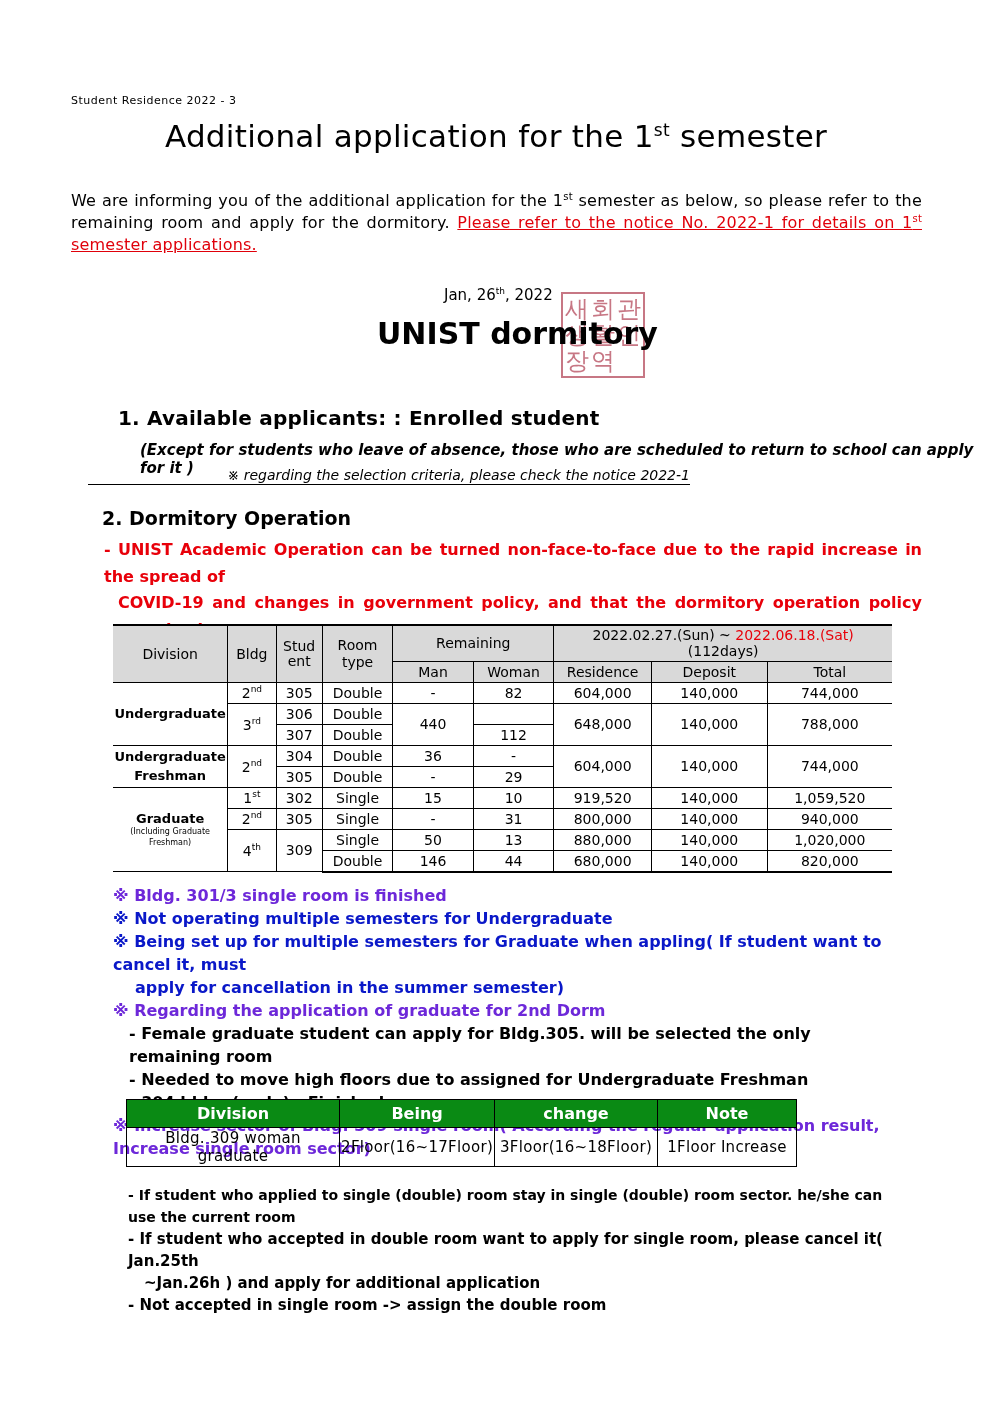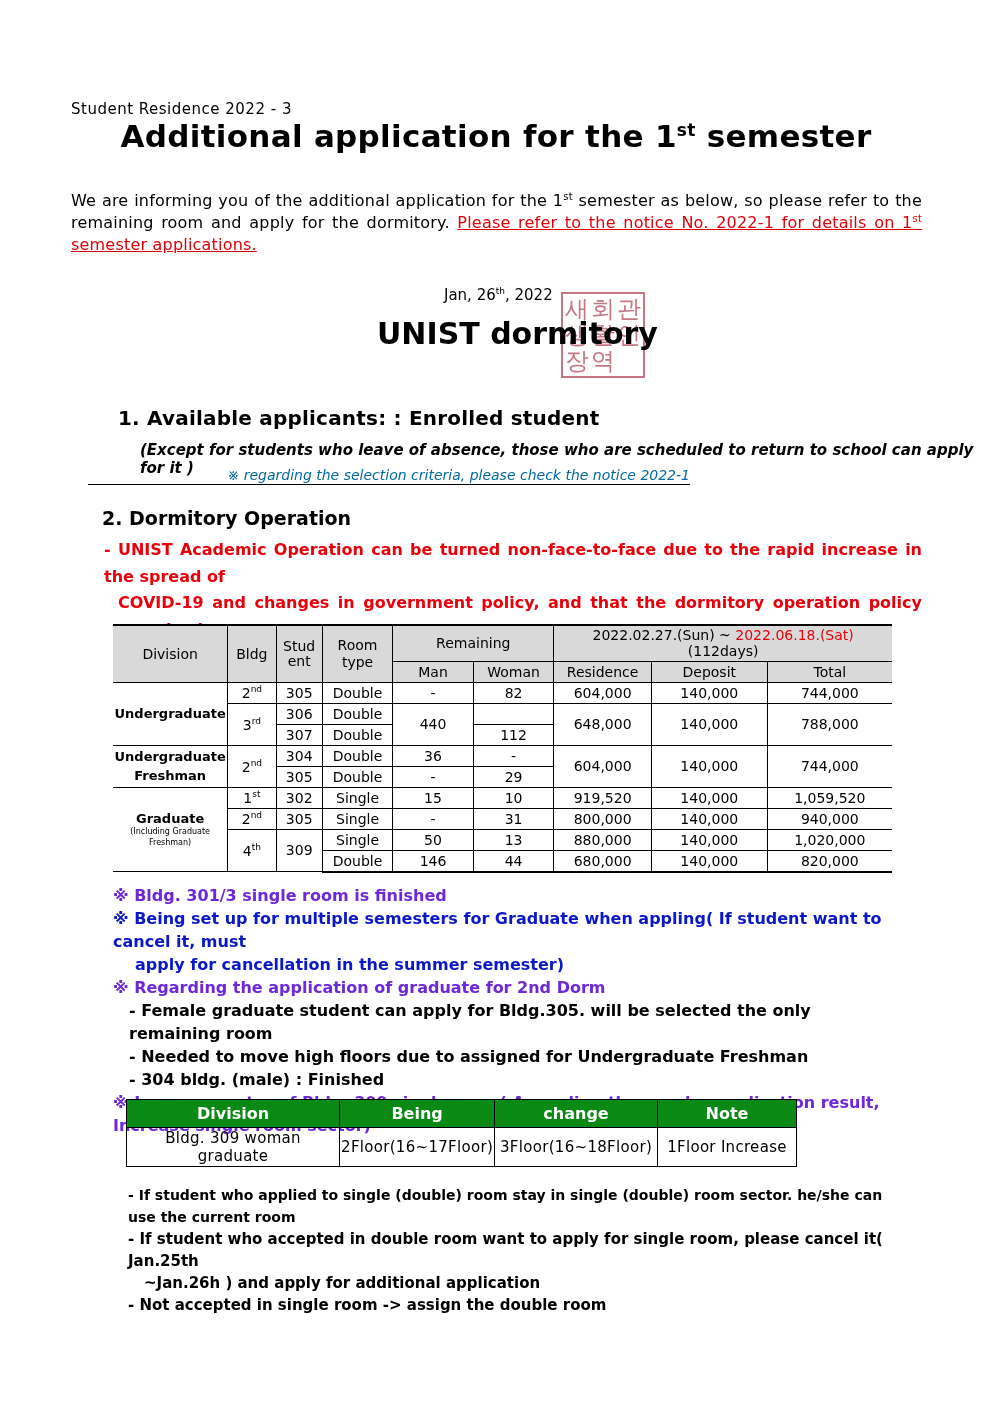--- a/index.html
+++ b/index.html
@@ -1,35 +1,35 @@
 <!DOCTYPE html>
 <html><head>
 <meta charset="utf-8">
 <style>
   html, body { margin: 0; padding: 0; background: #ffffff; }
   body { width: 992px; height: 1403px; position: relative; overflow: hidden;
          font-family: "DejaVu Sans", sans-serif; color: #000; }
   .abs { position: absolute; }
-  .doc-code { left: 71px; top: 100px; font-size: 15px; letter-spacing: 0.5px; }
-  .title { left: 0; width: 992px; top: 118px; text-align: center; font-size: 31px; font-weight: bold; letter-spacing: 0.3px; }
+  .doc-code { left: 71px; top: 94px; font-size: 11px; letter-spacing: 0.5px; }
+  .title { left: 0; width: 992px; top: 118px; text-align: center; font-size: 31px; font-weight: normal; letter-spacing: 0.3px; }
   .title sup { font-size: 17px; }
   .intro { left: 71px; top: 190px; width: 851px; font-size: 16px; line-height: 22px; text-align: justify; letter-spacing: 0.2px; }
   .intro sup { font-size: 10px; line-height: 0; }
   .intro .red { color: #e0000a; text-decoration: underline; }
   .date { left: 444px; top: 286px; font-size: 15px; }
   .date sup { font-size: 9px; }
   .org { left: 377px; top: 316px; font-size: 30px; font-weight: bold; }
   .seal { left: 561px; top: 292px; width: 84px; height: 86px; border: 2px solid #b54a5c; box-sizing: border-box;
           color: #b54a5c; font-size: 24px; line-height: 26px; text-align: center; opacity: 0.75;
           display: flex; flex-wrap: wrap; justify-content: center; align-content: center; font-family: "DejaVu Serif", serif; }
   .seal span { width: 26px; }
   .h1 { left: 118px; top: 406px; font-size: 20px; font-weight: bold; letter-spacing: 0.2px; }
   .note-it { left: 140px; top: 441px; font-size: 15px; font-style: italic; font-weight: bold; }
   .note-crit { left: 88px; top: 467px; width: 602px; font-size: 14px; font-style: italic; text-align: right;
-               border-bottom: 1px solid #000; padding-bottom: 1px; color: #0369a1; }
+               border-bottom: 1px solid #000; padding-bottom: 1px; color: #000000; }
   .h2 { left: 102px; top: 507px; font-size: 19px; font-weight: bold; }
   .covid { left: 104px; top: 537px; width: 818px; font-size: 16px; line-height: 26.5px; color: #e8000a; font-weight: bold; text-align: justify; }
   .covid .ind { display: block; padding-left: 14px; }
   table { border-collapse: collapse; }
   .main-table { left: 113px; top: 624px; width: 779px; font-size: 14px; }
   .main-table td, .main-table th { border: 1px solid #000; text-align: center; padding: 0; font-weight: normal; height: 20px; }
   .main-table th { background: #d9d9d9; }
   .main-table tr:first-child th { border-top: 2px solid #000; }
   .main-table tr:last-child td { border-bottom: 2px solid #000; }
   .main-table .l0 { border-left: none; }
@@ -196,20 +196,21 @@
     <td>44</td>
     <td>680,000</td>
     <td>140,000</td>
     <td class="r0">820,000</td>
   </tr>
 </tbody>
   </table>
 
 <div class="abs notes">
   <div class="n-red">※ Bldg. 301/3 single room is finished</div>
+  <div class="n-blue">※ Not operating multiple semesters for Undergraduate</div>
   <div class="n-blue"><span>※ Being set up for multiple semesters for Graduate when appling( If student want to cancel it, must</span><div class="cont small">apply for cancellation in the summer semester)</div></div>
   <div class="n-red">※ Regarding the application of graduate for 2nd Dorm</div>
   <div class="n-black">- Female graduate student can apply for Bldg.305. will be selected the only remaining room</div>
   <div class="n-black">- Needed to move high floors due to assigned for Undergraduate Freshman</div>
   <div class="n-black">- 304 bldg. (male)  : Finished</div>
   <div class="n-red small">※  Increase sector of Bldg. 309 single room( According the regular application result, Increase single room sector)</div>
 </div>
 
 <table class="abs chg-table">
   <colgroup>

